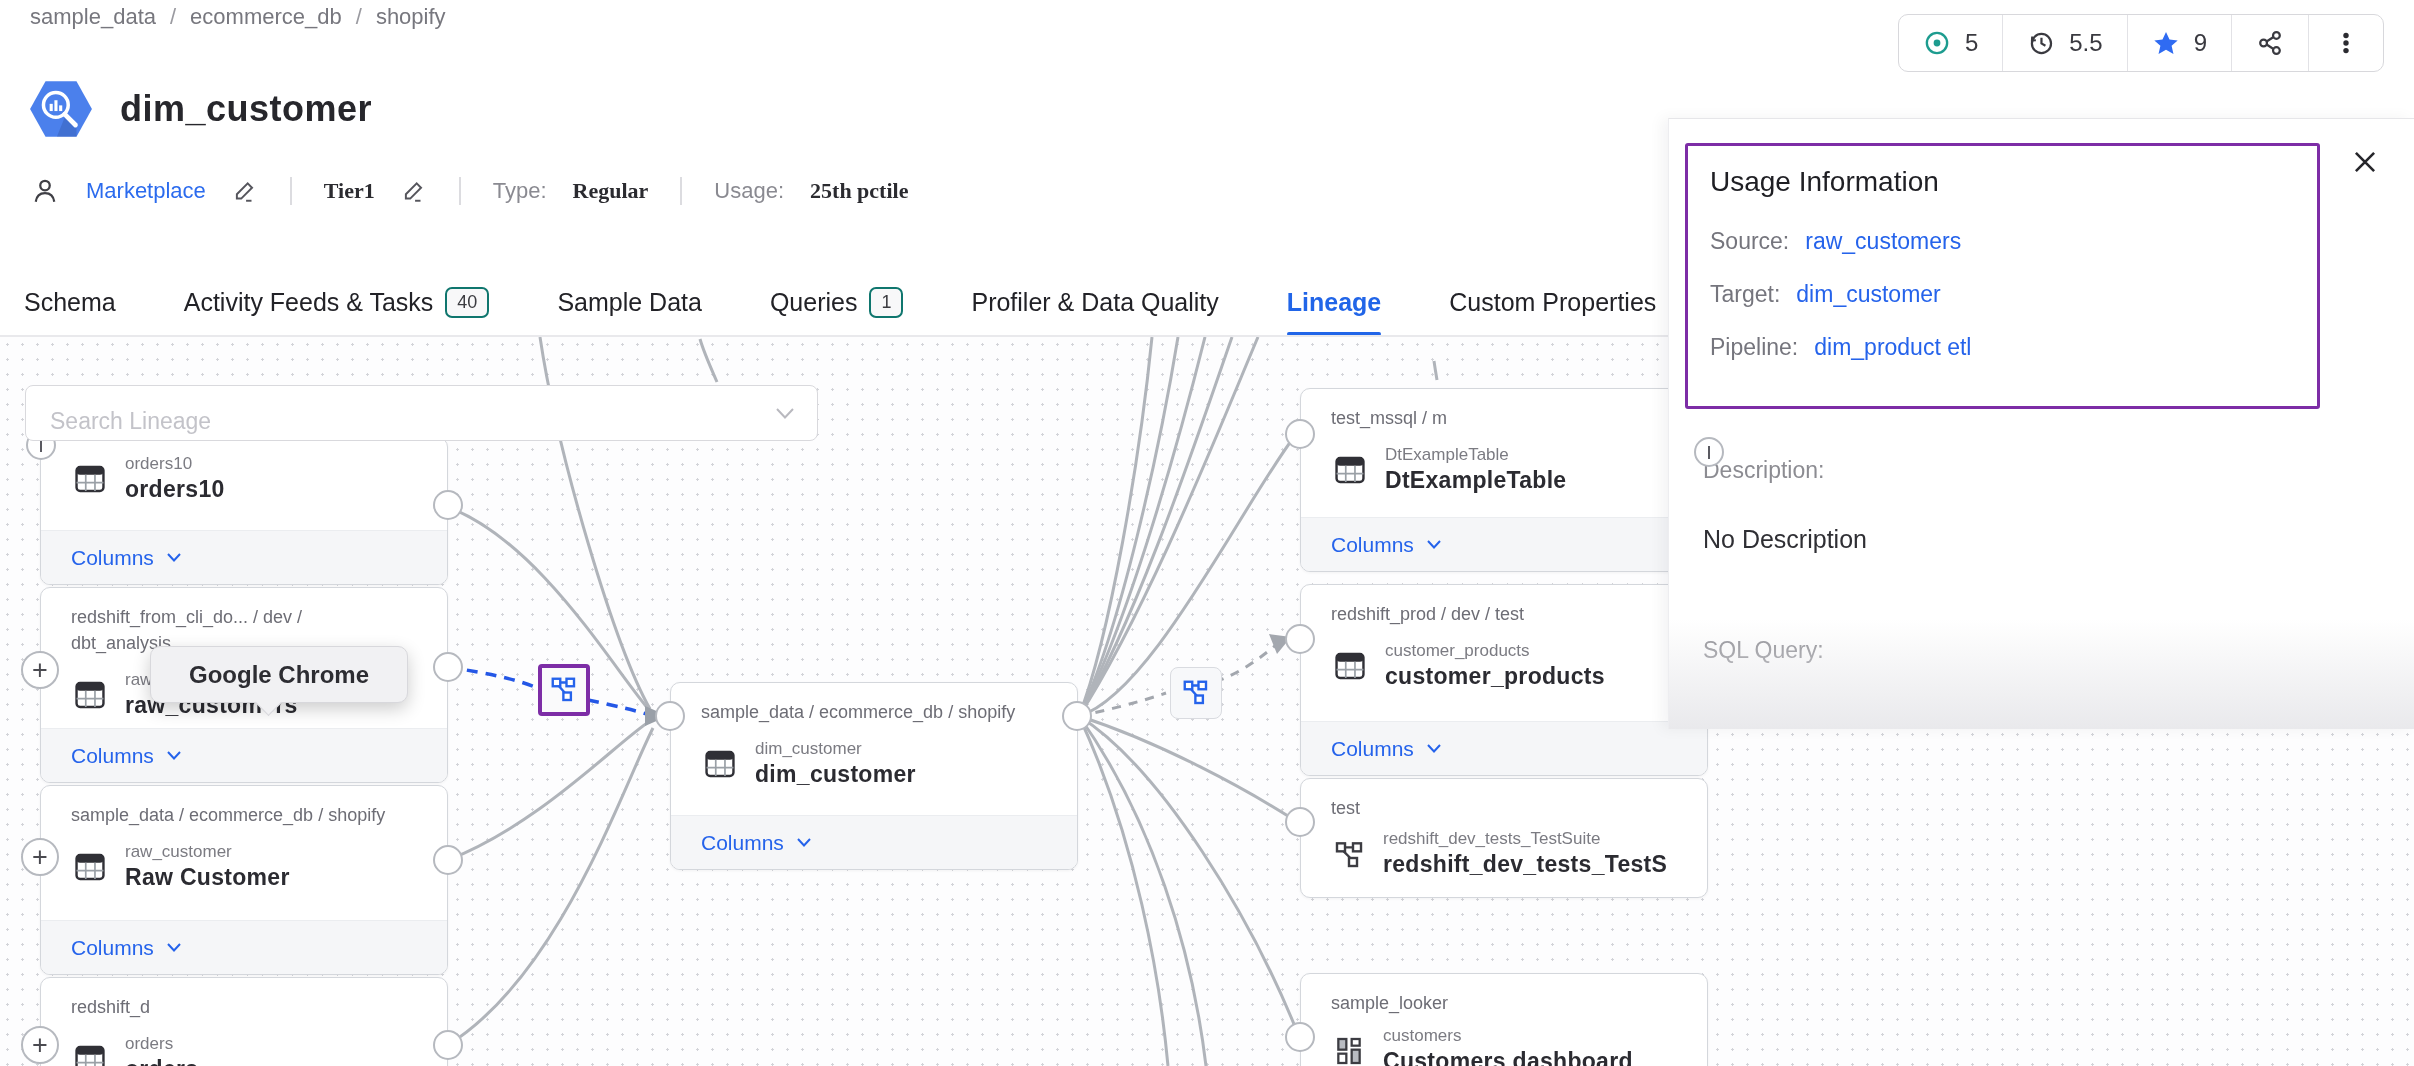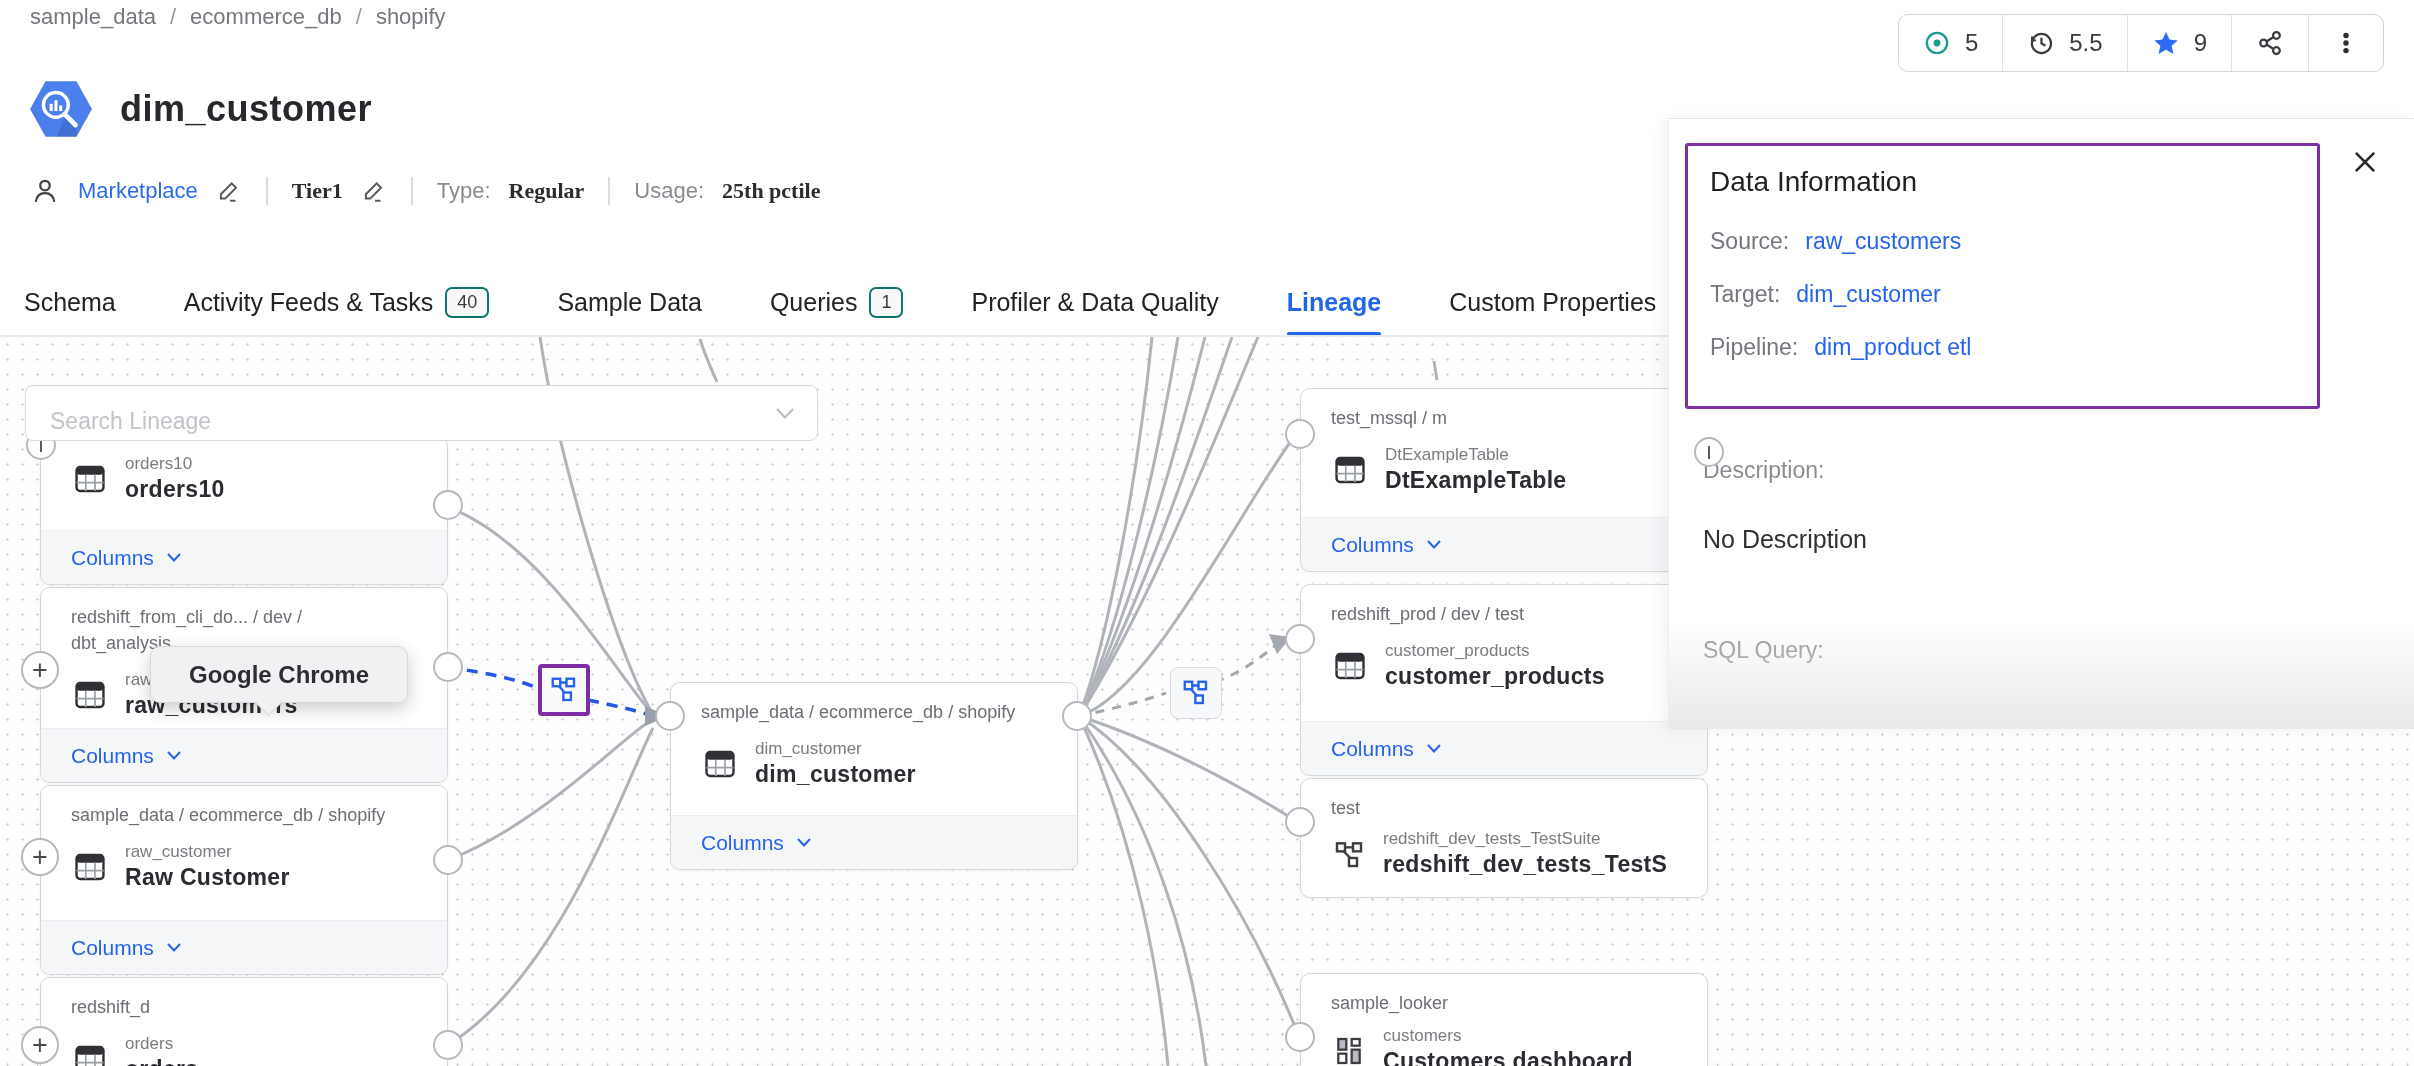--- a/index.html
+++ b/index.html
@@ -16,21 +16,21 @@
   .stats-bar { position:absolute; right:30px; top:14px; height:58px; display:flex;
     background:#fff; border:1.5px solid #d8d8dc; border-radius:10px; align-items:stretch; }
   .stat-seg { display:flex; align-items:center; gap:14px; padding:0 24px;
     border-right:1.5px solid #e2e2e6; font-size:24px; color:#3a3a40; cursor:pointer; }
   .stat-seg:last-child { border-right:none; }
 
   .title-row { position:absolute; left:28px; top:76px; display:flex; align-items:center; gap:26px; }
   .entity-title { font-size:36px; font-weight:700; color:#27272c; letter-spacing:.5px; }
 
   .meta-row { position:absolute; left:30px; top:176px; display:flex; align-items:center;
-    gap:18px; font-size:22px; color:#4a4a50; }
+    gap:26px; font-size:22px; color:#4a4a50; }
   .meta-link { color:#2b6bee; cursor:pointer; }
   .meta-div { width:2px; height:28px; background:#dcdce0; margin:0 6px; }
   .meta-label { color:#8a8a91; }
   .meta-strong { font-weight:700; color:#2b2b30;font-family:Liberation Serif, serif; }
   .icon-btn { background:none; border:none; cursor:pointer; display:flex; align-items:center; }
 
   .tabs { position:absolute; left:24px; top:268px; height:68px; display:flex; gap:68px;
     align-items:center; font-size:25px; color:#222227; }
   .tab { position:relative; height:100%; display:flex; align-items:center; gap:12px; cursor:pointer; }
   .tab.active { color:#2165e8; font-weight:600; }
@@ -528,21 +528,21 @@
         <path d="M9.5 14.5 L18.5 5.5 l? z" stroke="none"></path>
         <path d="M9.5 14.5 L18.8 5.2 M9.5 14.5 l-.6 3 3-.6 z"></path>
       </svg>
     </div>
 
     <div class="handle handle-tick" style="left:1694px; top:100px; z-index:40;"></div>
   </div>
 
   <div class="sidebar">
     <div class="edge-box">
-      <div class="edge-title">Data Information</div>
+      <div class="edge-title">Usage Information</div>
       <div class="edge-row">
         <span class="edge-label">Source:</span>
         <span class="edge-link">raw_customers</span>
       </div>
       <div class="edge-row">
         <span class="edge-label">Target:</span>
         <span class="edge-link">dim_customer</span>
       </div>
       <div class="edge-row">
         <span class="edge-label">Pipeline:</span>

